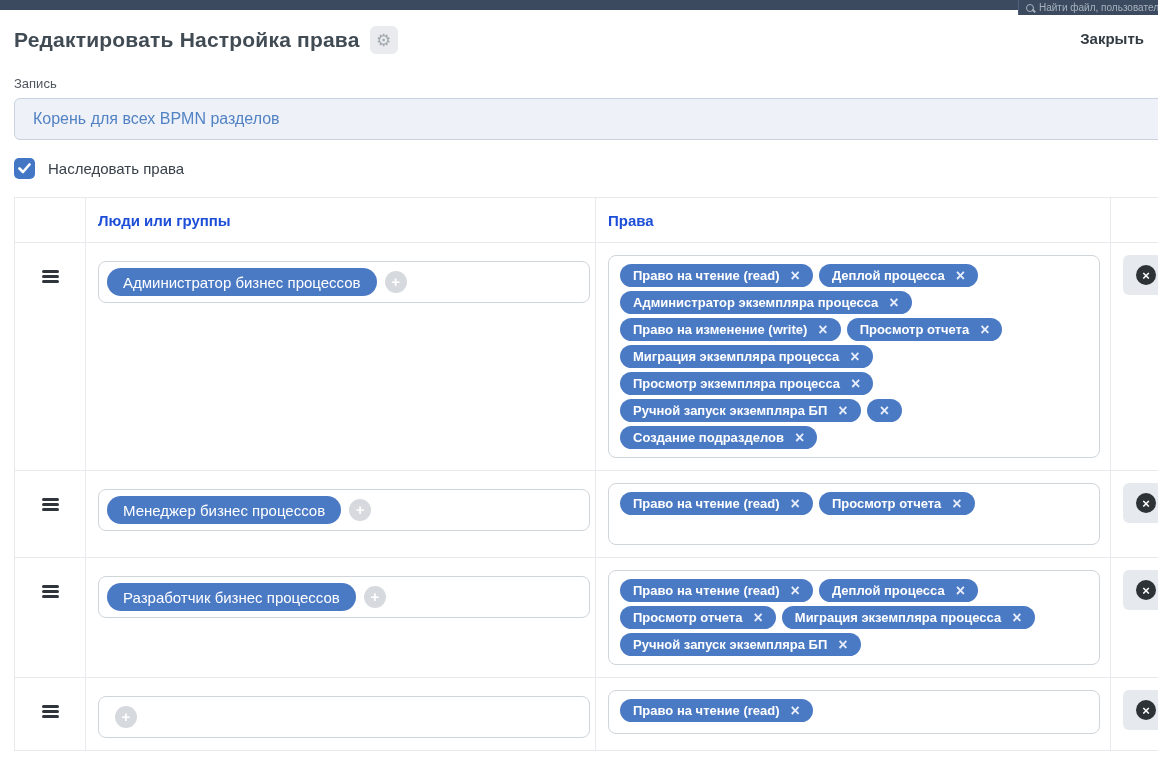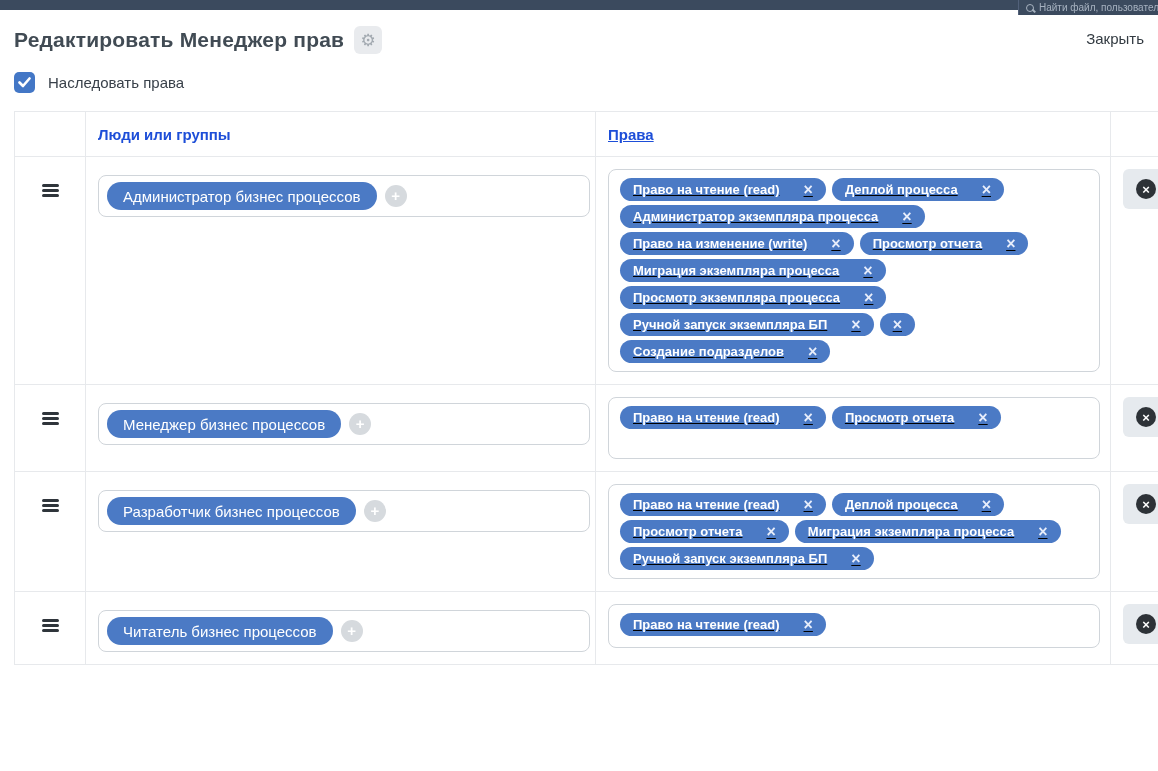--- a/index.html
+++ b/index.html
@@ -18,40 +18,40 @@
 
   
   .card { position:absolute; top:10px; left:0; width:1158px; height:761px; background:#fff;
           border-top-left-radius:12px; z-index:2; }
 
   .card-header { position:relative; padding:16px 14px 0 14px; display:flex; align-items:center; }
   .title { font-size:21px; font-weight:700; color:#414b54; letter-spacing:.2px; }
   .gear-btn { margin-left:10px; width:28px; height:28px; background:#e9ebee; border:none; border-radius:6px;
               display:flex; align-items:center; justify-content:center; cursor:pointer; }
   .gear-glyph { font-size:17px; color:#a2a9b0; line-height:1; }
-  .close-link { position:absolute; right:14px; top:20px; font-size:15px; color:#333b42; cursor:pointer; text-decoration:none; }
+  .close-link { position:absolute; right:14px; top:20px; font-size:15px; color:#333b42; cursor:pointer; text-decoration:none;font-weight:bold; }
 
   .field { padding:0 0 0 14px; margin-top:22px; }
   .field-label { font-size:13px; color:#4e565e; display:block; }
   .record-input { margin-top:7px; width:1150px; height:42px; background:#eef2f8;
                   border:1px solid #c9d2de; border-radius:6px; display:flex; align-items:center;
                   padding-left:18px; font-size:16px; color:#5282c4; cursor:text; }
 
   .check-row { margin:18px 0 0 14px; display:flex; align-items:center; gap:13px; cursor:pointer; }
   .checkbox { width:21px; height:21px; background:#4377c6; border-radius:5px;
               display:flex; align-items:center; justify-content:center; flex:0 0 auto; }
   .check-label { font-size:15px; color:#39414a; }
 
   
   .ptable { margin:18px 0 0 14px; width:1156px; border-top:1px solid #e7e9ec; border-left:1px solid #e7e9ec; }
   .trow, .thead { display:flex; border-bottom:1px solid #e7e9ec; }
   .cell { border-right:1px solid #e7e9ec; }
   .col-drag   { width:71px;  flex:0 0 auto; }
   .col-people { width:510px; flex:0 0 auto; }
-  .col-rights { width:515px; flex:0 0 auto;text-decoration:underline; }
+  .col-rights { width:515px; flex:0 0 auto; }
   .col-del    { width:60px;  flex:0 0 auto; }
   .thead .cell { height:44px; display:flex; align-items:center; padding-left:12px;
                  font-size:15px; font-weight:700; color:#1d4ed8; }
   .trow .cell { padding-top:12px; padding-bottom:12px; }
 
   .drag-wrap { height:42px; display:flex; align-items:center; justify-content:center; }
   .drag-handle { display:flex; flex-direction:column; gap:2px; cursor:grab; }
   .drag-handle i { display:block; width:17px; height:3px; background:#2f353b; border-radius:1.5px; }
 
   .people-box { margin:6px 5px 0 12px; min-height:42px; background:#fff; border:1px solid #d0d5da;
@@ -60,21 +60,21 @@
                 border-radius:14px; padding:0 16px; font-size:15px; white-space:nowrap; }
   .add-btn { width:22px; height:22px; margin-left:8px; background:#d6dade; border:none; border-radius:50%;
              color:#fff; font-size:15px; font-weight:700; line-height:22px; text-align:center; cursor:pointer;
              display:flex; align-items:center; justify-content:center; flex:0 0 auto; }
 
   .rights-box { margin:0 10px 0 12px; min-height:44px; background:#fff; border:1px solid #d0d5da;
                 border-radius:8px; padding:6px 8px; display:flex; flex-wrap:wrap;
                 align-content:flex-start; cursor:pointer; }
   #rows .trow:nth-child(2) .rights-box { min-height:62px; }
   .perm-pill { display:inline-flex; align-items:center; height:23px; background:#4b7ac5; color:#fff;
-               border-radius:12px; padding:0 13px; margin:2px 3px; gap:24px; white-space:nowrap; }
+               border-radius:12px; padding:0 13px; margin:2px 3px; gap:11px; white-space:nowrap; }
   .perm-label { font-size:13px; font-weight:700; }
   .perm-x { font-size:16px; font-weight:700; color:#e8eefb; cursor:pointer; line-height:1; }
 
   .del-btn { margin-left:12px; width:46px; height:40px; background:#e6eaee; border:none; border-radius:6px;
              display:flex; align-items:center; justify-content:center; cursor:pointer; }
   .del-ico { width:20px; height:20px; background:#2d3237; border-radius:50%; color:#fff;
              font-size:13px; font-weight:700; display:flex; align-items:center; justify-content:center; line-height:1; }
 </style>
 </head>
 <body>
@@ -82,27 +82,33 @@
 <div class="topbar"></div>
 
 <div class="search">
   <span class="mag"></span>
   <span>Найти файл, пользователя или разд</span>
 </div>
 
 <div class="card">
 
   <div class="card-header">
-    <span class="title">Редактировать Менеджер прав</span>
+    <span class="title">Редактировать Настройка права</span>
     <button class="gear-btn">
       <span class="gear-glyph">⚙</span>
     </button>
     <a class="close-link">Закрыть</a>
   </div>
 
+  <div class="field">
+    <label class="field-label">Запись</label>
+    <div class="record-input">
+      <span>Корень для всех BPMN разделов</span>
+    </div>
+  </div>
 
   <div class="check-row">
     <span class="checkbox">
       <svg width="13" height="11" viewBox="0 0 13 11">
           <polyline points="1.5,5.5 5,9 11.5,1.5" fill="none" stroke="#ffffff" stroke-width="2.6" stroke-linecap="round" stroke-linejoin="round"></polyline>
         </svg>
     </span>
     <span class="check-label">Наследовать права</span>
   </div>
 
@@ -285,23 +291,20 @@
       <div class="drag-wrap">
         <span class="drag-handle">
                 <i></i>
                 <i></i>
                 <i></i>
               </span>
       </div>
     </div>
     <div class="cell col-people">
       <div class="people-box">
-        <span class="group-pill">
-          <span class="group-label">Читатель бизнес процессов</span>
-        </span>
         <button class="add-btn">
           <span class="plus">+</span>
         </button>
       </div>
     </div>
     <div class="cell col-rights">
       <div class="rights-box">
               <span class="perm-pill">
                 <span class="perm-label">Право на чтение (read)</span>
                 <span class="perm-x">×</span>

